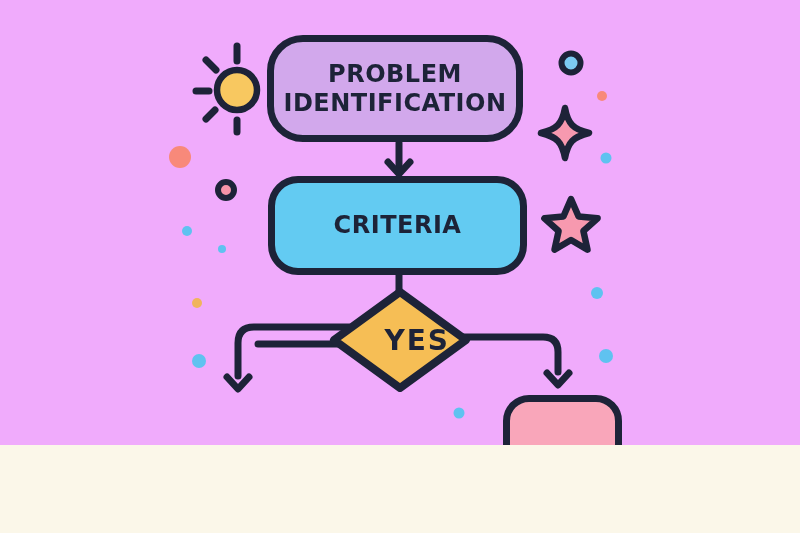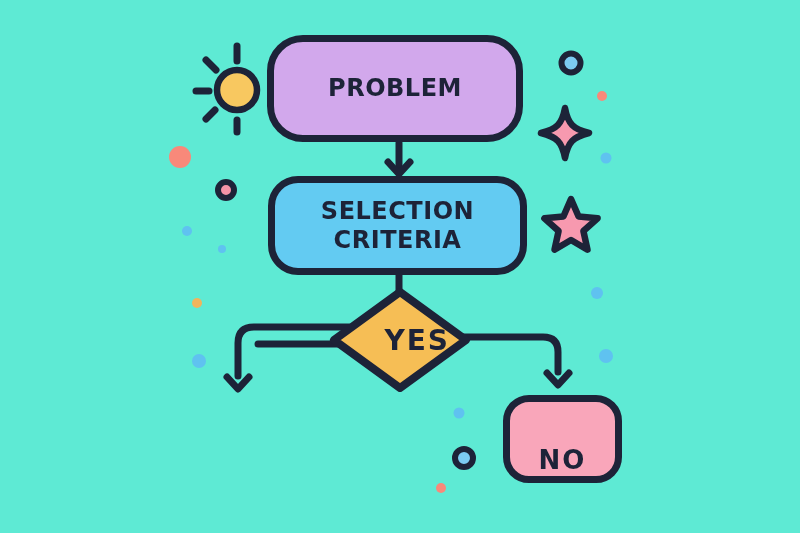--- a/index.html
+++ b/index.html
@@ -3,22 +3,22 @@
 <meta charset="utf-8">
 <style>
   html, body { margin: 0; padding: 0; }
   body {
     background: #FBF7E9;
     font-family: "DejaVu Sans", sans-serif;
   }
   .stage {
     position: relative;
     width: 800px;
-    height: 533px;
-    background: #5eead4;
+    height: 445px;
+    background: #f0abfc;
     overflow: hidden;
   }
   .layer {
     position: absolute;
     left: 0; top: 0;
     width: 800px; height: 533px;
   }
   .node {
     position: absolute;
     box-sizing: border-box;
@@ -109,24 +109,24 @@
       <circle cx="597" cy="293" r="6" fill="#5FC2F0"></circle>
       <circle cx="606" cy="356" r="7" fill="#5FC2F0"></circle>
       <circle cx="459" cy="413" r="5.5" fill="#5FC2F0"></circle>
       <circle cx="464" cy="458" r="9" stroke-width="6" fill="#7CCBF2" stroke="#1D2338"></circle>
       <circle cx="441" cy="488" r="5" fill="#F8897A"></circle>
     </g>
   </svg>
 
   <div class="node node-problem">
     <div>PROBLEM</div>
+    <div>IDENTIFICATION</div>
   </div>
 
   <div class="node node-selection">
-    <div>SELECTION</div>
     <div>CRITERIA</div>
   </div>
 
   <div class="decision-label">YES</div>
 
 
   <div class="node node-no">
     <div>NO</div>
   </div>
 

